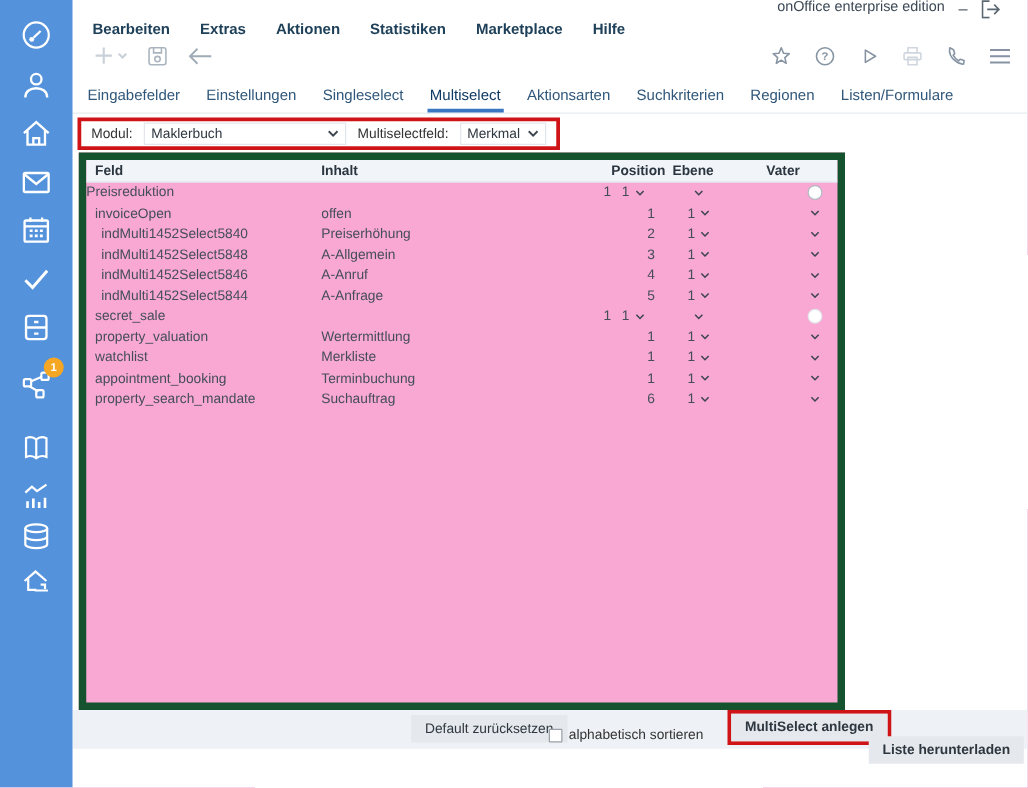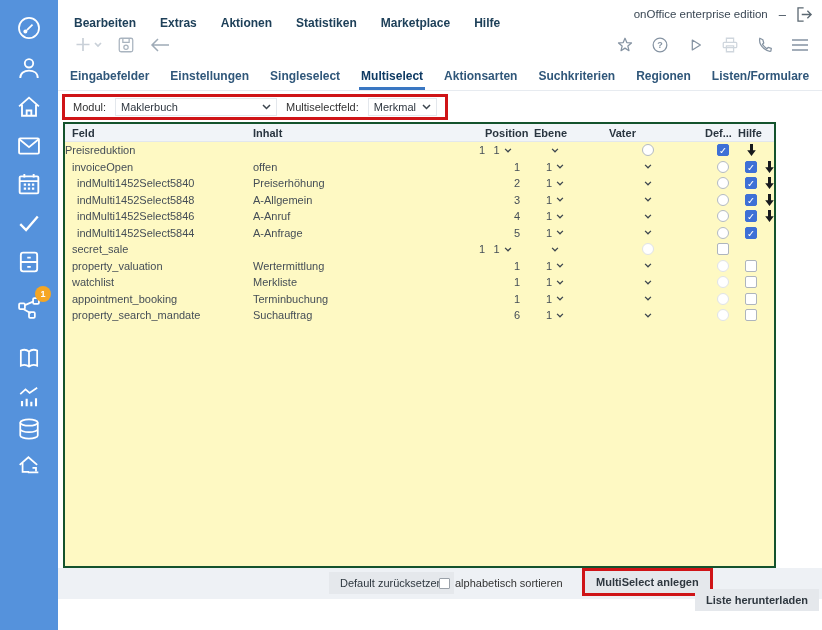--- a/index.html
+++ b/index.html
@@ -17,48 +17,48 @@
   .sb-icon{position:absolute;left:50%;transform:translateX(-50%);width:28px;height:28px;cursor:pointer}
   .sb-icon svg{width:100%;height:100%}
   .badge{position:absolute;top:-8px;right:-8px;width:16px;height:16px;border-radius:50%;
          background:var(--badge_orange);color:#fff;font-size:9px;font-weight:bold;
          display:flex;align-items:center;justify-content:center}
 
   
   .menubar{position:absolute;left:58px;top:0;right:0;height:30px;display:flex;align-items:flex-end;
            gap:24px;padding-left:16px}
   .menu-item{font-size:12px;font-weight:bold;color:#1e4059;cursor:pointer}
-  .brand{position:absolute;right:8px;top:0;height:28px;display:flex;align-items:center;gap:11px}
+  .brand{position:absolute;right:20px;top:0;height:28px;display:flex;align-items:flex-start;gap:11px}
   .brand-text{font-size:11.5px;color:#3a4754}
   .brand-min{font-size:13px;color:#45525f;cursor:pointer;line-height:1}
 
   
   .toolbar{position:absolute;left:58px;top:30px;right:0;height:30px;display:flex;align-items:center}
   .tool-left{display:flex;align-items:center;gap:15px;padding-left:17px}
   .tool-right{margin-left:auto;display:flex;align-items:center;gap:17px;padding-right:13px}
   .tool-btn{cursor:pointer;display:flex;align-items:center}
 
   
   .tabbar{position:absolute;left:58px;top:62px;right:0;height:29px;display:flex;gap:21px;
           padding-left:12px;border-bottom:1px solid #e7ebf0}
-  .tab{font-size:12px;font-weight:bold;color:#30577a;padding:7px 0 6px;position:relative;cursor:pointer;white-space:nowrap}
+  .tab{font-size:12px;font-weight:normal;color:#30577a;padding:7px 0 6px;position:relative;cursor:pointer;white-space:nowrap}
   .tab.active{color:#0e3a63}
   .tab.active::after{content:"";position:absolute;left:-2px;right:-2px;bottom:0;height:3px;background:var(--accent_blue)}
 
   
   .filter-box{position:absolute;left:62px;top:94px;border:3px solid var(--annotation_red);
               height:26px;display:flex;align-items:center;gap:9px;padding:0 8px;background:#fff}
   .flabel{font-size:11px;color:#333;white-space:nowrap}
   .fselect{display:flex;align-items:center;justify-content:space-between;background:#fff;
            border:1px solid #e3e7ec;height:18px;font-size:11px;color:#2f3740;padding:0 5px;gap:6px;cursor:pointer;white-space:nowrap}
   .fselect.modul{width:162px}
 
   
-  .table{position:absolute;left:63px;top:122px;width:713px;height:446px;
-         border:2px solid #14532d;background:#fef9c3;overflow:hidden}
+  .table{position:absolute;left:63px;top:122px;width:613px;height:446px;
+         border:6px solid #14532d;background:#f9a8d4;overflow:hidden}
   .thead,.trow{display:grid;grid-template-columns:188px 232px 35px 70px 115px 36px 20px 16px 16px 1fr;align-items:center}
   .thead{height:18px;background:#f1f4f8;border-bottom:1px solid #e2e7ed;font-size:11px;font-weight:bold;color:#2a3540}
   .h-feld{padding-left:7px}
   .h-position{text-align:right}
   .h-ebene{padding-left:14px}
   .h-vater{padding-left:19px}
   .h-def,.h-aktiv{white-space:nowrap}
   .h-aktiv{transform:translateX(-3px)}
   .trow{height:16.5px;font-size:11px;color:#454e57}
   .c-feld{padding-left:7px;white-space:nowrap;overflow:hidden}
@@ -77,21 +77,21 @@
   .arrow{display:flex;justify-content:center;cursor:pointer}
   .c-trash{display:flex;justify-content:center;cursor:pointer}
   .hide{visibility:hidden}
 
   
   .footerband{position:absolute;left:58px;top:568px;right:0;height:31px;background:#eef1f5}
   .btn{height:22px;padding:0 11px;background:#e5e8ec;border:none;font-size:11px;color:#2e373f;
        cursor:pointer;font-family:inherit;white-space:nowrap}
   .btn.bold{font-weight:bold}
   .btn-reset{position:absolute;left:271px;top:4px}
-  .sort-wrap{position:absolute;left:381px;top:4px;height:22px;display:flex;align-items:center;gap:5px}
+  .sort-wrap{position:absolute;left:381px;top:4px;height:22px;display:flex;align-items:flex-end;gap:5px}
   .sort-cb{width:11px;height:11px;border:1px solid #9aa1a9;background:#fff;border-radius:1px;cursor:pointer}
   .sort-label{font-size:11px;color:#333}
   .create-wrap{position:absolute;left:524px;top:0;border:3px solid var(--annotation_red)}
   .btn-download{position:absolute;left:637px;top:21px}
 </style>
 </head>
 <body>
 
 <aside class="sidebar">
   <div class="sb-icon" style="top:14px">

